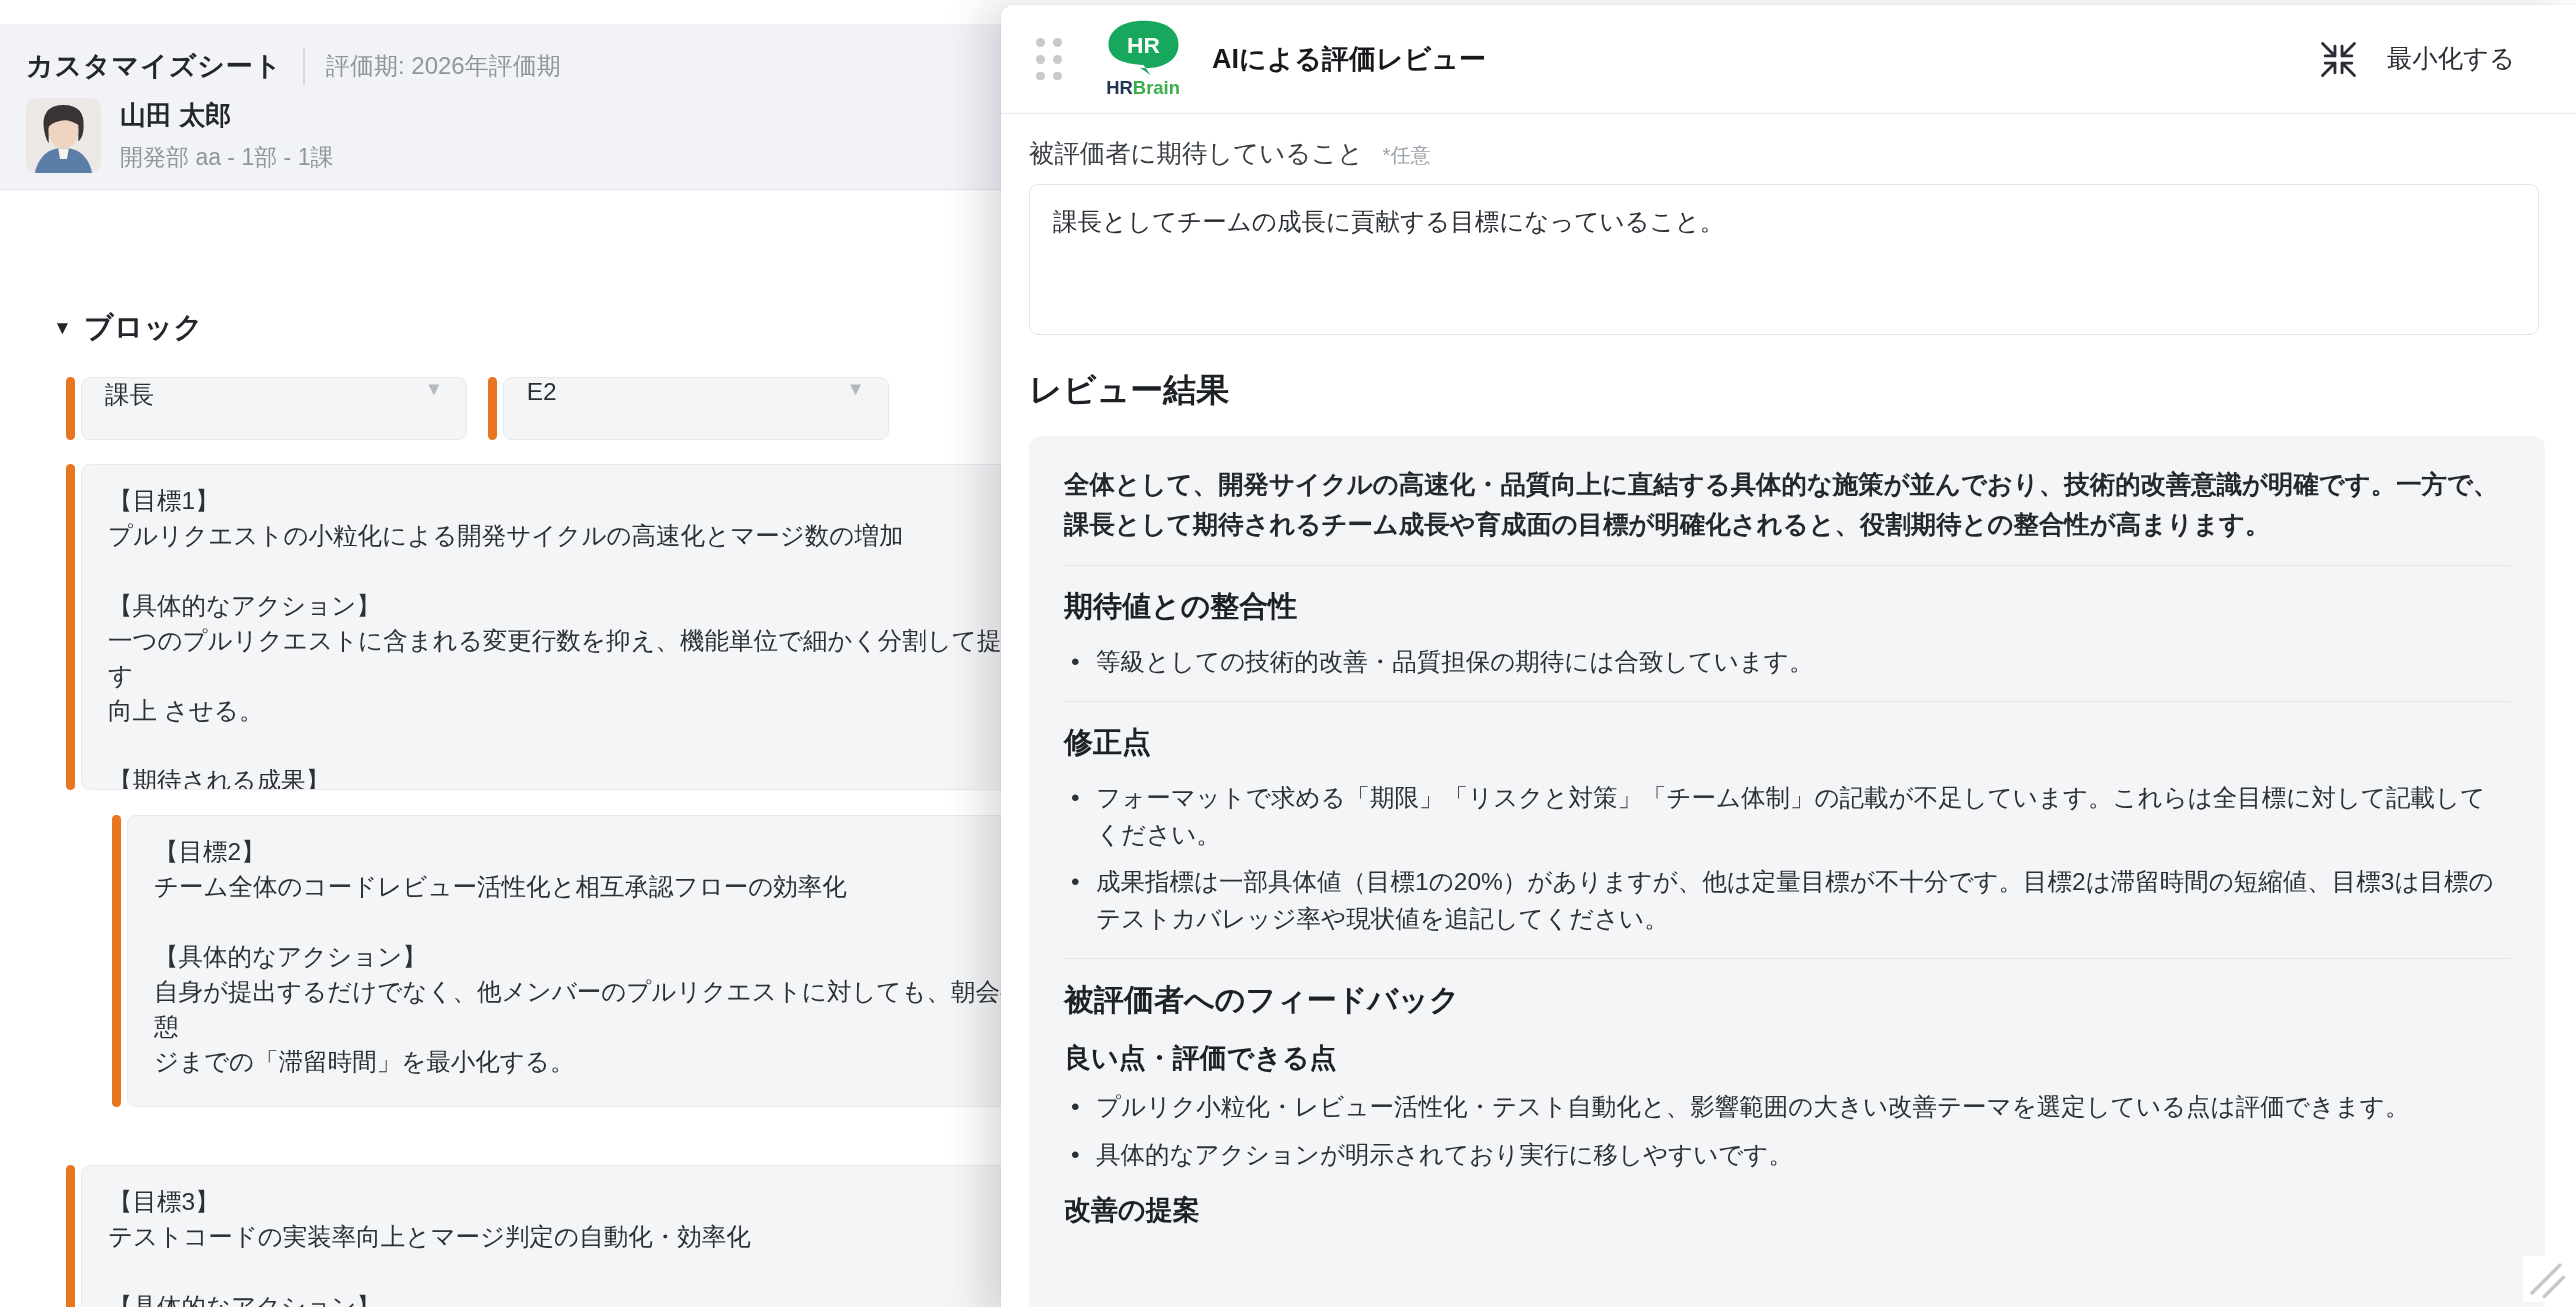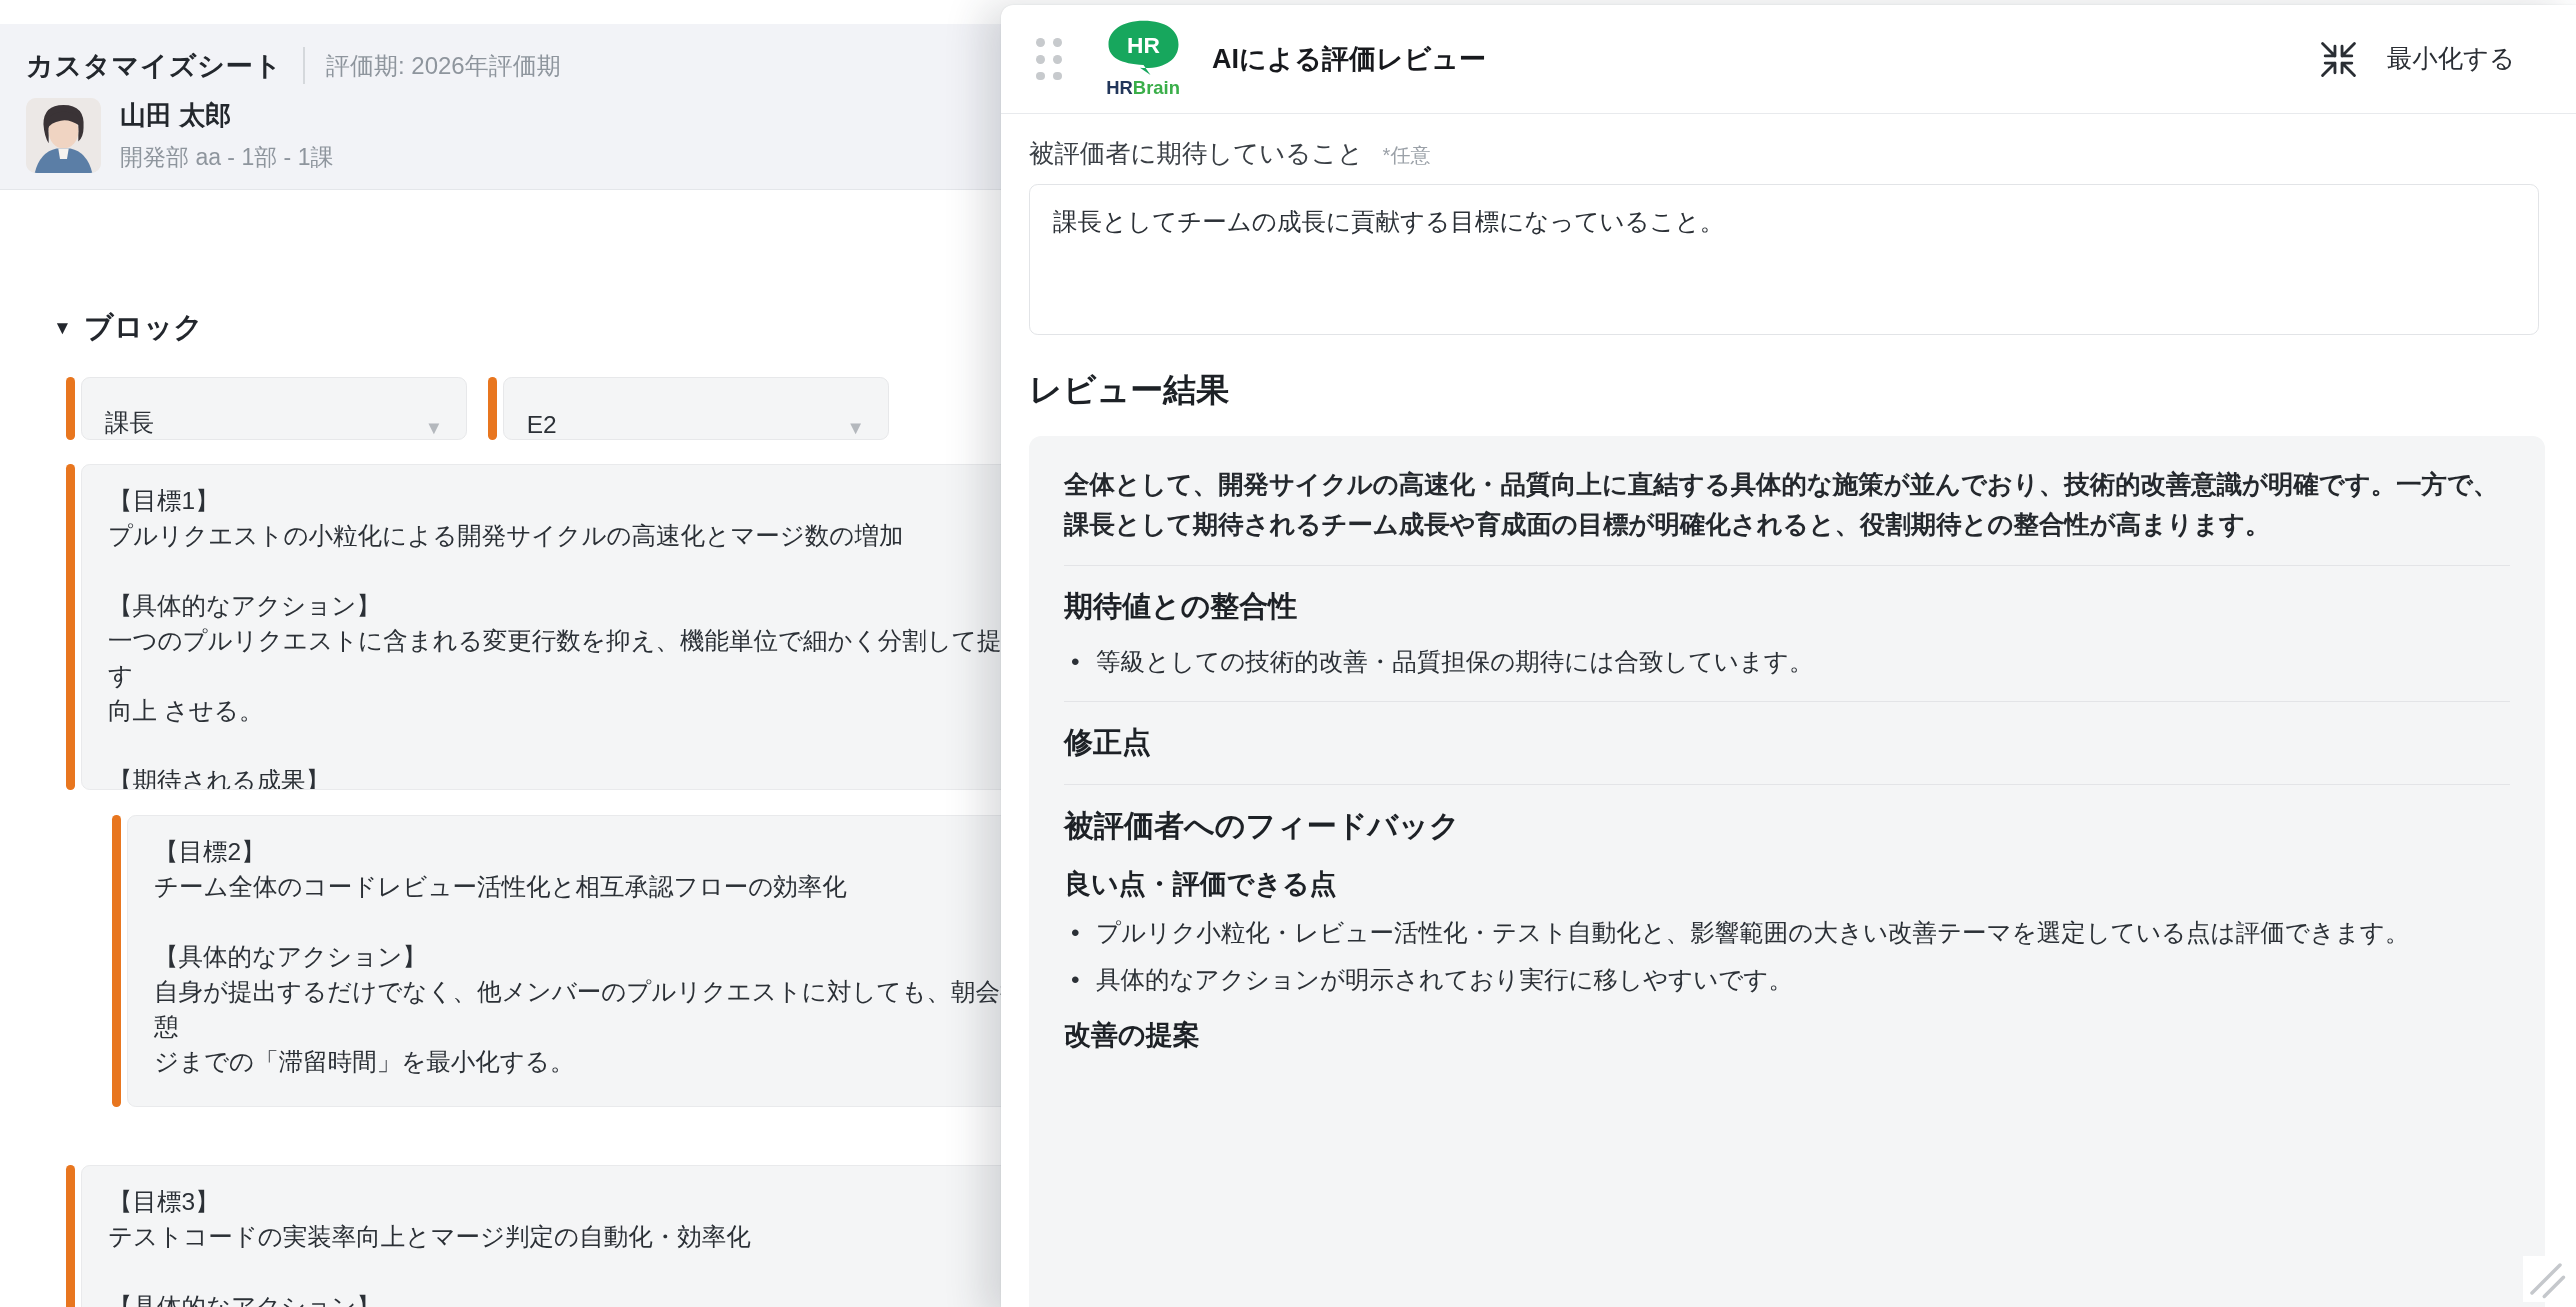--- a/index.html
+++ b/index.html
@@ -37,21 +37,21 @@
   }
   .tri { font-size: 19px; color: #23272d; margin-right: 12.3px; }
   .block-label { font-size: 29px; font-weight: 700; color: #23272d; }
 
   .dd-row { position: absolute; left: 66px; top: 377px; display: flex; gap: 21px; }
   .accent { width: 8.8px; border-radius: 4.4px; background: #e8761f; flex: none; }
   .field-wrap { display: flex; }
   .select {
     width: 386px; height: 63px; margin-left: 6.1px;
     background: #f4f5f6; border: 1.8px solid #e7e8ea; border-radius: 8.8px;
-    display: flex; align-items: flex-end; justify-content: space-between;
+    display: flex; align-items: flex-start; justify-content: space-between;
     padding: 0 23px; font-size: 24.5px; color: #2b3036; cursor: pointer;
   }
   .caret { font-size: 18.4px; color: #b4b8bd; }
 
   .goal-box { position: absolute; left: 66px; width: 999px; display: flex; }
   .goal-box .field {
     flex: 1; margin-left: 6.1px; background: #f4f5f6;
     border: 1.8px solid #e9eaec; border-radius: 8.8px;
     padding: 17.5px 26px; font-size: 24.5px; line-height: 35px;
     color: #2b3036; white-space: pre-line; overflow: hidden;
@@ -237,20 +237,24 @@
       <p class="summary">全体として、開発サイクルの高速化・品質向上に直結する具体的な施策が並んでおり、技術的改善意識が明確です。一方で、課長として期待されるチーム成長や育成面の目標が明確化されると、役割期待との整合性が高まります。</p>
       <hr>
 
       <h3 class="sec-h">期待値との整合性</h3>
       <ul class="bullets">
         <li>等級としての技術的改善・品質担保の期待には合致しています。</li>
       </ul>
       <hr>
 
       <h3 class="sec-h">修正点</h3>
+      <ul class="bullets">
+        <li>フォーマットで求める「期限」「リスクと対策」「チーム体制」の記載が不足しています。これらは全目標に対して記載してください。</li>
+        <li>成果指標は一部具体値（目標1の20%）がありますが、他は定量目標が不十分です。目標2は滞留時間の短縮値、目標3は目標のテストカバレッジ率や現状値を追記してください。</li>
+      </ul>
       <hr>
 
       <h3 class="fb-h">被評価者へのフィードバック</h3>
       <h4 class="sub-h">良い点・評価できる点</h4>
       <ul class="bullets">
         <li>プルリク小粒化・レビュー活性化・テスト自動化と、影響範囲の大きい改善テーマを選定している点は評価できます。</li>
         <li>具体的なアクションが明示されており実行に移しやすいです。</li>
       </ul>
       <h4 class="sub-h">改善の提案</h4>
 

